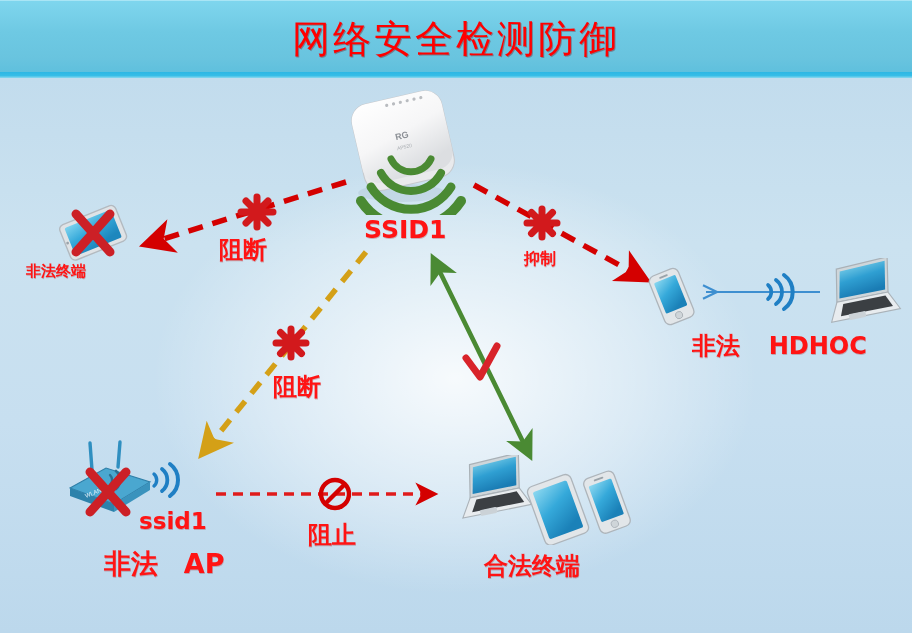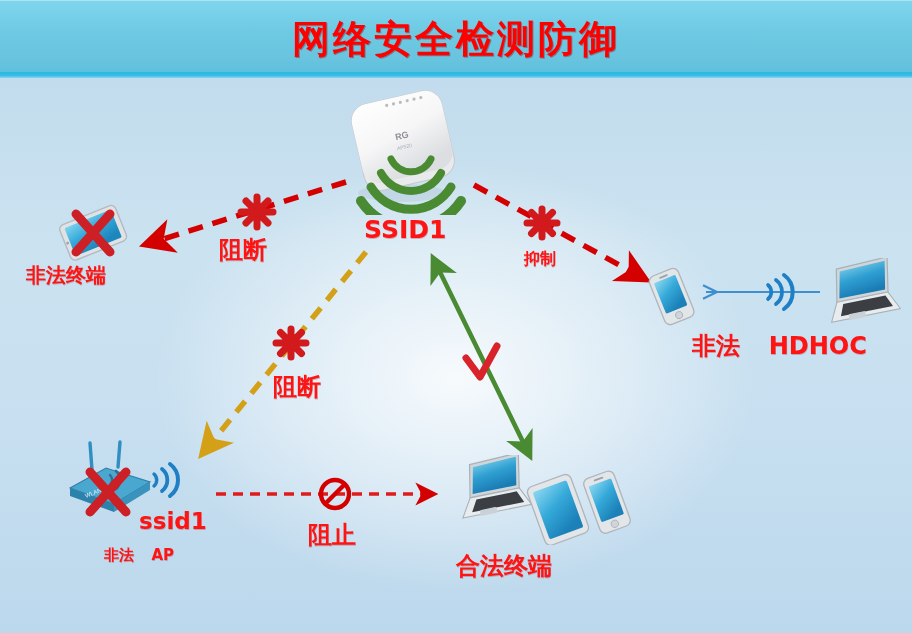--- a/index.html
+++ b/index.html
@@ -15,21 +15,21 @@
     position:absolute;left:0;top:0;width:912px;height:72px;
     background:linear-gradient(180deg,#7fd6ee 0%,#6ec9e3 45%,#69c4df 80%,#5fc0dd 100%);
     box-shadow:inset 0 1px 0 #a9e5f5;
   }
   #header-accent{
     position:absolute;left:0;top:72px;width:912px;height:6px;
     background:linear-gradient(180deg,#2cb7e4 0%,#37bde7 60%,#8bd9ef 100%);
   }
   #title{
     position:absolute;left:0;top:14px;width:912px;text-align:center;
-    font-size:38px;font-weight:bold;color:#ff0000;letter-spacing:3px;
+    font-size:38px;font-weight:normal;color:#ff0000;letter-spacing:3px;
     font-family:"DejaVu Sans","Liberation Sans",sans-serif;
     text-shadow:1px 1px 0 rgba(120,0,0,.35);
   }
 
   
   #body{
     position:absolute;left:0;top:78px;width:912px;height:555px;
     background:
       radial-gradient(ellipse 420px 300px at 455px 300px, rgba(255,255,255,.85) 0%, rgba(255,255,255,.35) 45%, rgba(255,255,255,0) 72%),
       linear-gradient(180deg,#c2dced 0%,#cbe2f0 30%,#c7dff0 62%,#bcd8ec 100%);
@@ -169,21 +169,21 @@
         </defs>
         <circle cx="18.5" cy="37" r="1.4" fill="#9aa3aa"></circle>
       </g>
 
       <g stroke="#cc2026" stroke-width="9" stroke-linecap="round">
         <line x1="30" y1="18" x2="64" y2="56"></line>
         <line x1="64" y1="18" x2="30" y2="56"></line>
       </g>
     </svg>
   </div>
-  <div class="label" style="left:26px;top:262px;font-size:20px;">非法终端</div>
+  <div class="label" style="left:26px;top:262px;font-size:15px;">非法终端</div>
 
   <div class="label" style="left:219px;top:234px;font-size:24px;">阻断</div>
 
   <div class="label" style="left:524px;top:249px;font-size:16px;">抑制</div>
 
   <div class="node" style="left:642px;top:262px;width:62px;height:68px;">
     <svg width="62" height="68" viewBox="0 0 62 68">
       <g transform="rotate(-22 31 34)">
         <rect x="14" y="8" width="31" height="52" rx="6" ry="6" fill="#e2e6e9" stroke="#aeb5bb" stroke-width="1.3"></rect>
         <rect x="18" y="15" width="23" height="33" rx="1.5" fill="url(#phg)"></rect>
@@ -269,21 +269,21 @@
       <g fill="none" stroke="#1f7fc4" stroke-linecap="round" transform="translate(4,25)">
         <path d="M2,-6 A8,8 0 0 1 2,6" stroke-width="3.4"></path>
         <path d="M10,-11 A14,14 0 0 1 10,11" stroke-width="3.8"></path>
         <path d="M18,-16 A20,20 0 0 1 18,16" stroke-width="4"></path>
       </g>
     </svg>
   </div>
 
   <div class="label" style="left:139px;top:508px;font-size:23px;">ssid1</div>
 
-  <div class="label" style="left:104px;top:546px;font-size:15px;">
+  <div class="label" style="left:104px;top:546px;font-size:27px;">
     <span>非法</span>
     <span style="display:inline-block;width:7px;"></span>
     <span>AP</span>
   </div>
 
   <div class="label" style="left:308px;top:519px;font-size:24px;text-align:right;">阻止</div>
 
   <div class="node" style="left:452px;top:455px;width:190px;height:90px;">
     <svg width="190" height="90" viewBox="0 0 190 90">
 
@@ -323,15 +323,15 @@
             <stop offset="0.5" stop-color="#35a9da"></stop>
             <stop offset="1" stop-color="#1b81b8"></stop>
           </linearGradient>
         </defs>
         <rect x="151" y="21.5" width="10" height="1.8" rx="0.9" fill="#9aa3aa"></rect>
         <circle cx="156" cy="70" r="3.6" fill="#cfd5d9" stroke="#a7aeb4" stroke-width="0.8"></circle>
       </g>
     </svg>
   </div>
 
-  <div class="label" style="left:456px;top:550px;font-size:24px;">合法终端</div>
+  <div class="label" style="left:484px;top:550px;font-size:24px;">合法终端</div>
 
 </div>
 
 </body></html>

